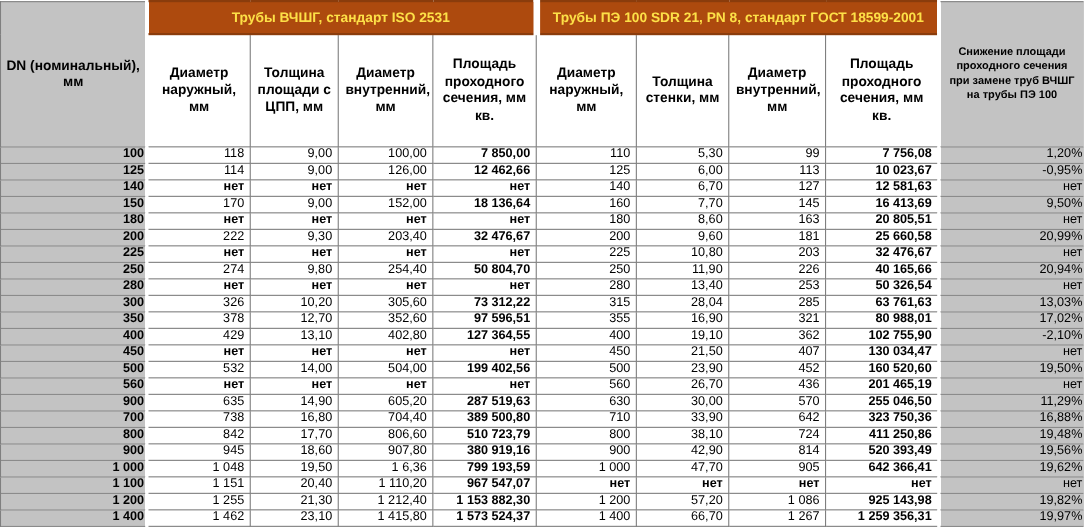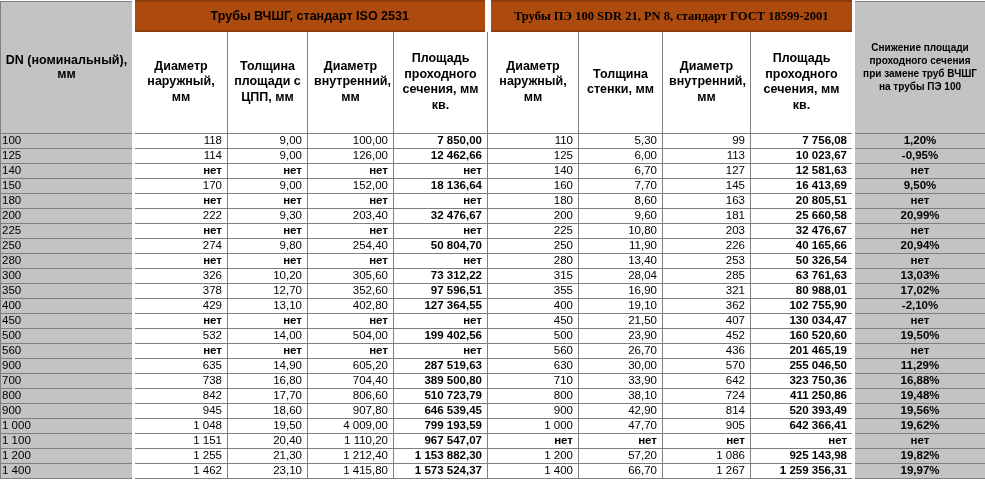--- a/index.html
+++ b/index.html
@@ -22,30 +22,30 @@
   }
   th,td{
     border:1px solid var(--grid);
     overflow:hidden;
     white-space:nowrap;
   }
   
   tr.band-row{height:30px;}
   th.band{
     background:var(--band-bg);
-    color:#000000;
+    color:#fde047;
     font-size:12.5px;
     font-weight:bold;
     text-align:center;
     vertical-align:middle;
     border:2px solid var(--band-border);
     margin-top:38px;
   }
   th.band1{border-right:6px solid var(--sep);}
-  th.band2{border-left:6px solid var(--sep);font-family:Liberation Serif, serif;}
+  th.band2{border-left:6px solid var(--sep);}
   
   tr.subheader-row{height:102px;}
   th.colhead{
     background:#ffffff;
     font-size:12.5px;
     font-weight:bold;
     text-align:center;
     vertical-align:middle;
     white-space:normal;
     padding:2px 6px;
@@ -70,35 +70,35 @@
     white-space:normal;
     padding:2px 6px;
     line-height:1.3;
     border-left:3px solid var(--sep);
   }
   
   tbody tr{height:15px;}
   td{font-size:11.5px;line-height:1;}
   td.dn{
     background:var(--gray-bg);
-    font-weight:normal;
-    text-align:left;
+    font-weight:bold;
+    text-align:right;
     border-right:3px solid var(--sep);
   }
   td.num{
     background:#ffffff;
     text-align:right;
     padding-right:5px;
   }
   td.area{font-weight:bold;}
   td.net{font-weight:bold;}
   td.pct{
     background:var(--gray-bg);
-    font-weight:bold;
-    text-align:center;
+    font-weight:normal;
+    text-align:right;
     border-left:3px solid var(--sep);
   }
 </style>
 </head>
 <body>
 
 <table class="pipes">
   <colgroup>
     <col style="width:133px">
       <col style="width:94px">
@@ -344,32 +344,32 @@
         <td class="num">38,10</td>
         <td class="num">724</td>
         <td class="num area">411 250,86</td>
         <td class="pct">19,48%</td>
       </tr>
       <tr>
         <td class="dn">900</td>
         <td class="num">945</td>
         <td class="num">18,60</td>
         <td class="num">907,80</td>
-        <td class="num area">646 539,45</td>
+        <td class="num area">380 919,16</td>
         <td class="num">900</td>
         <td class="num">42,90</td>
         <td class="num">814</td>
         <td class="num area">520 393,49</td>
         <td class="pct">19,56%</td>
       </tr>
       <tr>
         <td class="dn">1 000</td>
         <td class="num">1 048</td>
         <td class="num">19,50</td>
-        <td class="num">4 009,00</td>
+        <td class="num">1 6,36</td>
         <td class="num area">799 193,59</td>
         <td class="num">1 000</td>
         <td class="num">47,70</td>
         <td class="num">905</td>
         <td class="num area">642 366,41</td>
         <td class="pct">19,62%</td>
       </tr>
       <tr>
         <td class="dn">1 100</td>
         <td class="num">1 151</td>

